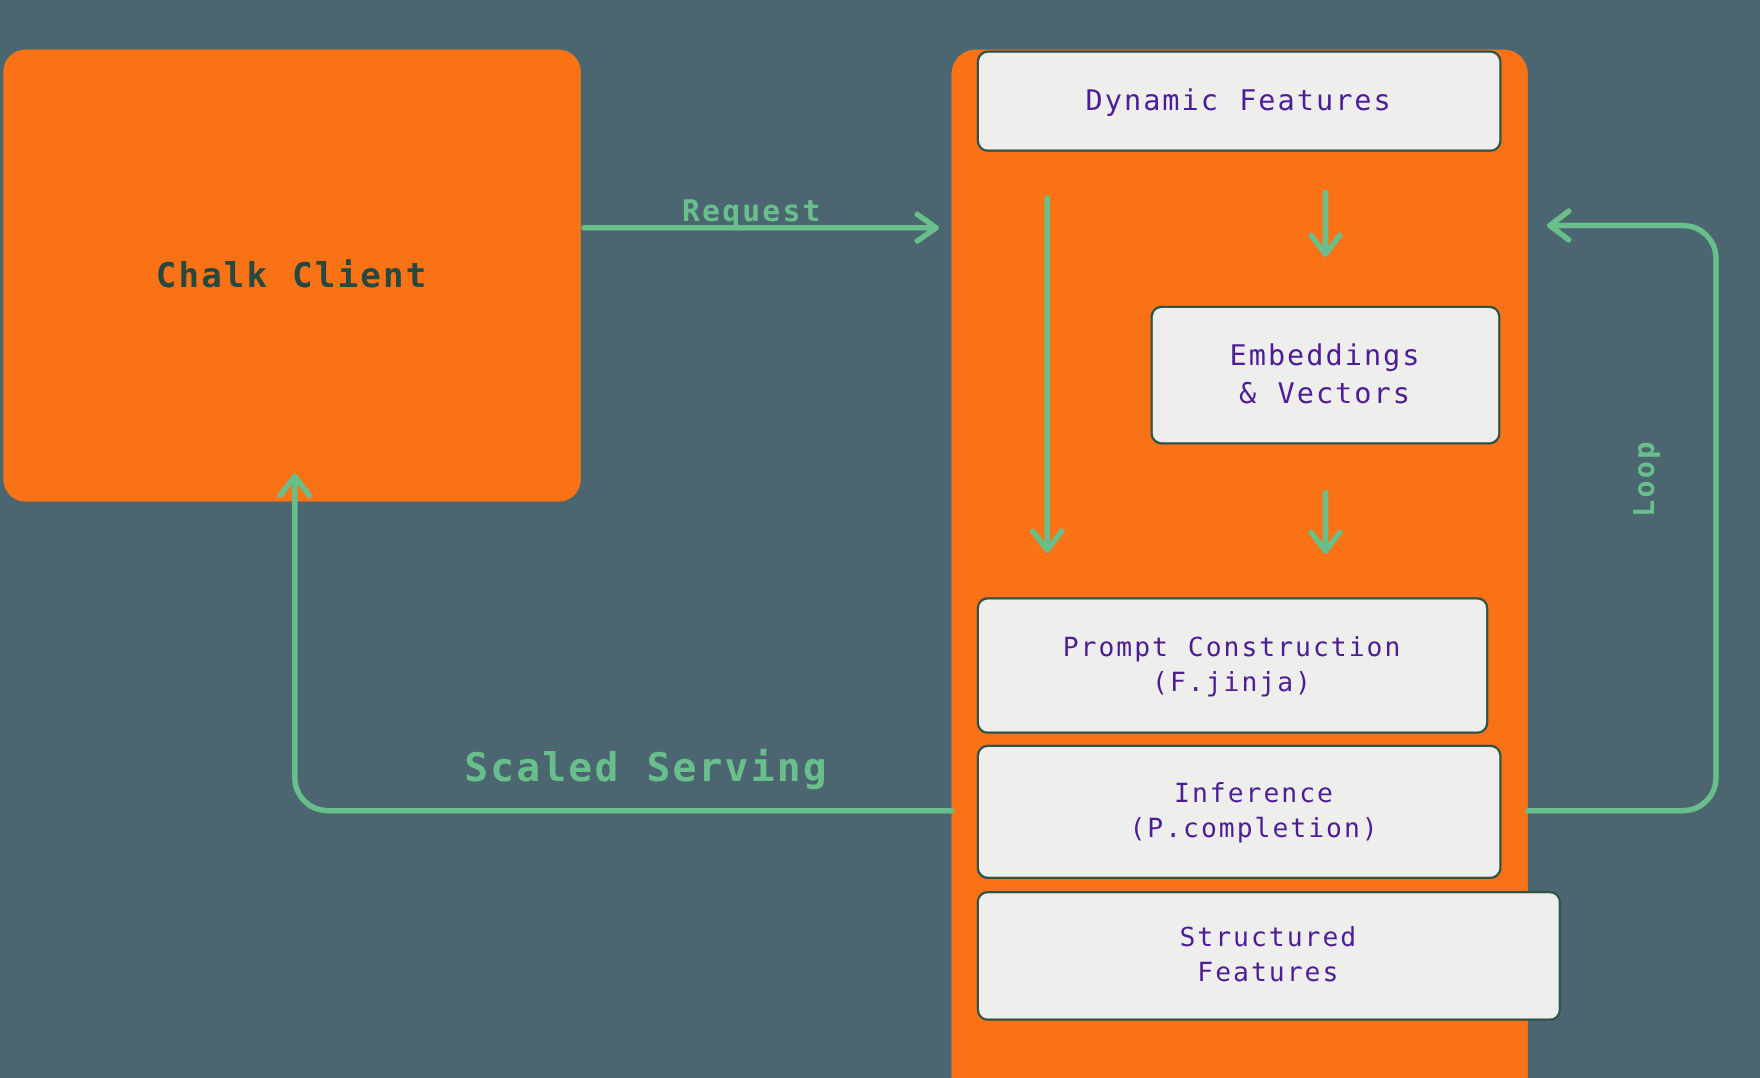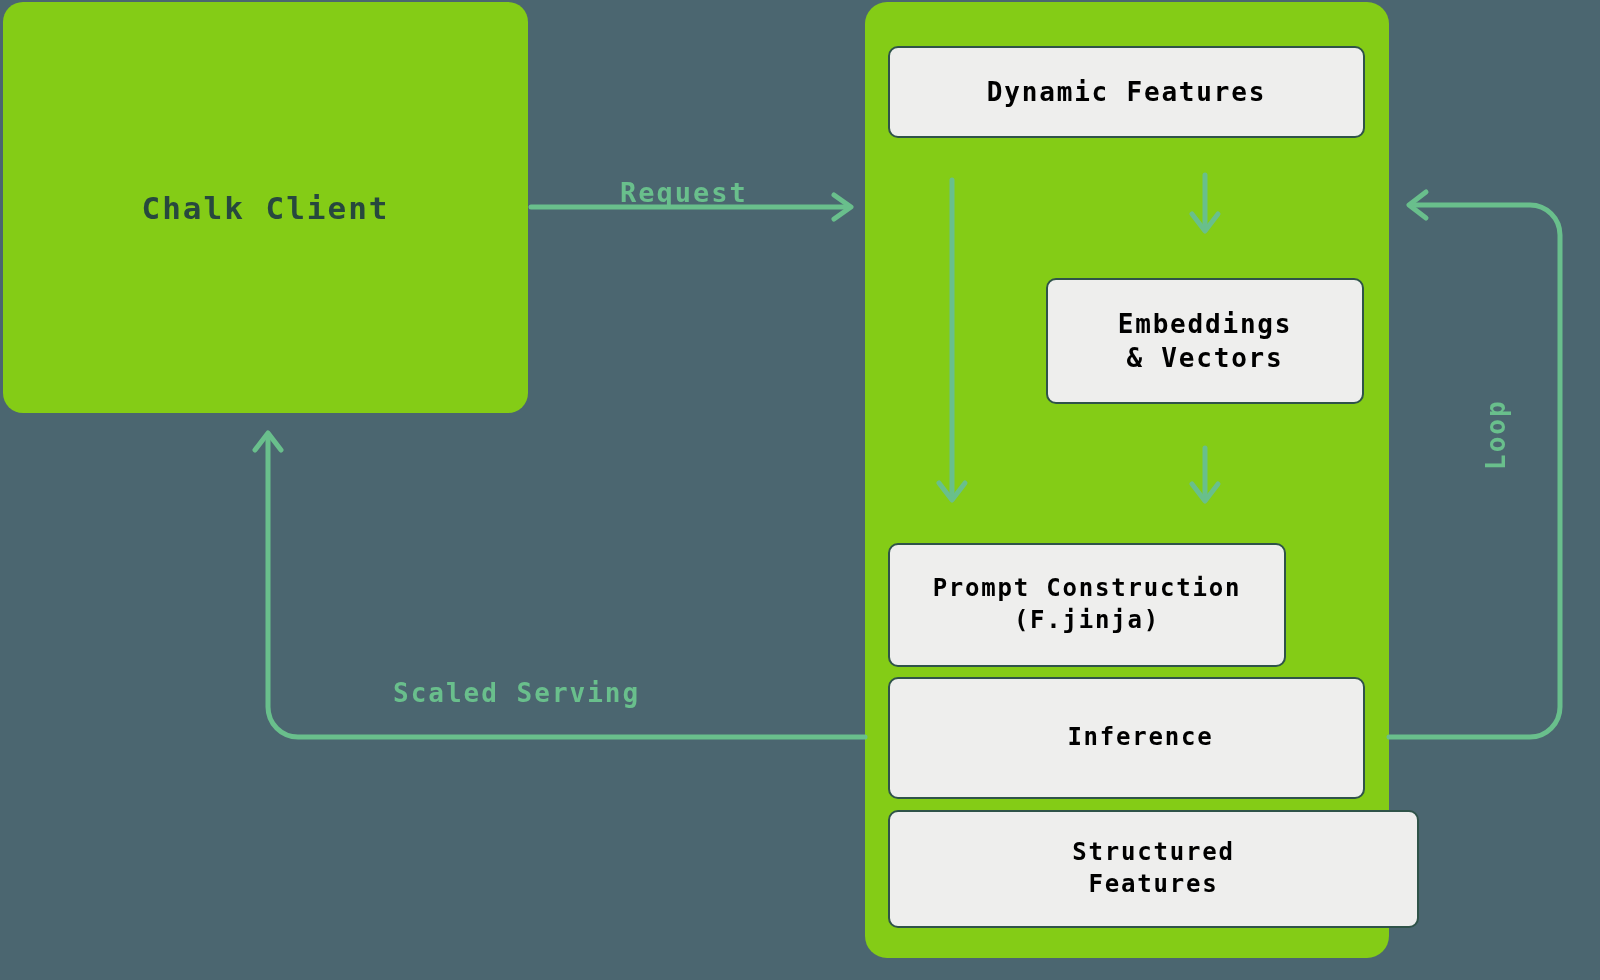--- a/index.html
+++ b/index.html
@@ -12,23 +12,24 @@
     width: 1600px;
     height: 980px;
     background: #4b6670;
     overflow: hidden;
     font-family: "DejaVu Sans Mono", "Liberation Mono", monospace;
   }
 
   
   .panel {
     position: absolute;
-    background: #84cc16;
+    background: #f97316;
     border-radius: 20px;
     box-sizing: border-box;
+    margin-top: 43px;
   }
 
   .client-box {
     left: 3px;
     top: 2px;
     width: 525px;
     height: 411px;
     display: flex;
     align-items: center;
     justify-content: center;
@@ -53,29 +54,29 @@
   .ibox {
     position: absolute;
     box-sizing: border-box;
     border: 2.5px solid #2f5349;
     border-radius: 10px;
     background: #eeeeed;
     display: flex;
     align-items: center;
     justify-content: center;
     text-align: center;
-    color: #000000;
-    font-weight: 700;
+    color: #4c1d95;
+    font-weight: 400;
     letter-spacing: 1.8px;
     line-height: 1.32;
   }
 
   #box-dynamic    { left: 888px; top: 46px;  width: 477px; height: 92px;  font-size: 26px; }
   #box-embeddings { left: 1046px; top: 278px; width: 318px; height: 126px; font-size: 26px; }
-  #box-prompt     { left: 888px; top: 543px; width: 398px; height: 124px; font-size: 24px; }
+  #box-prompt     { left: 888px; top: 543px; width: 465px; height: 124px; font-size: 24px; }
   #box-inference  { left: 888px; top: 677px; width: 477px; height: 122px; font-size: 24px; padding-left: 28px; }
   #box-structured { left: 888px; top: 810px; width: 531px; height: 118px; font-size: 24px; }
 
   
   #arrows {
     position: absolute;
     left: 0; top: 0;
     width: 1600px;
     height: 980px;
     pointer-events: none;
@@ -83,21 +84,21 @@
 
   
   .edge-label {
     position: absolute;
     color: #69bf8c;
     font-weight: 700;
     white-space: nowrap;
     letter-spacing: 2px;
   }
   #label-request       { left: 620px; top: 145px; font-size: 27px; margin-top: 32px; }
-  #label-scaled        { left: 393px; top: 678px; font-size: 26px; }
+  #label-scaled        { left: 422px; top: 678px; font-size: 36px; }
   #label-loop {
     left: 1481px;
     top: 470px;
     font-size: 26px;
     transform: rotate(-90deg);
     transform-origin: left top;
   }
 </style>
 </head>
 <body>
@@ -124,20 +125,21 @@
   <div class="ibox" id="box-prompt">
     <span>
       <span>Prompt Construction</span><br>
       <span>(F.jinja)</span>
     </span>
   </div>
 
   <div class="ibox" id="box-inference">
     <span>
       <span>Inference</span><br>
+      <span>(P.completion)</span>
     </span>
   </div>
 
   <div class="ibox" id="box-structured">
     <span>
       <span>Structured</span><br>
       <span>Features</span>
     </span>
   </div>
 

